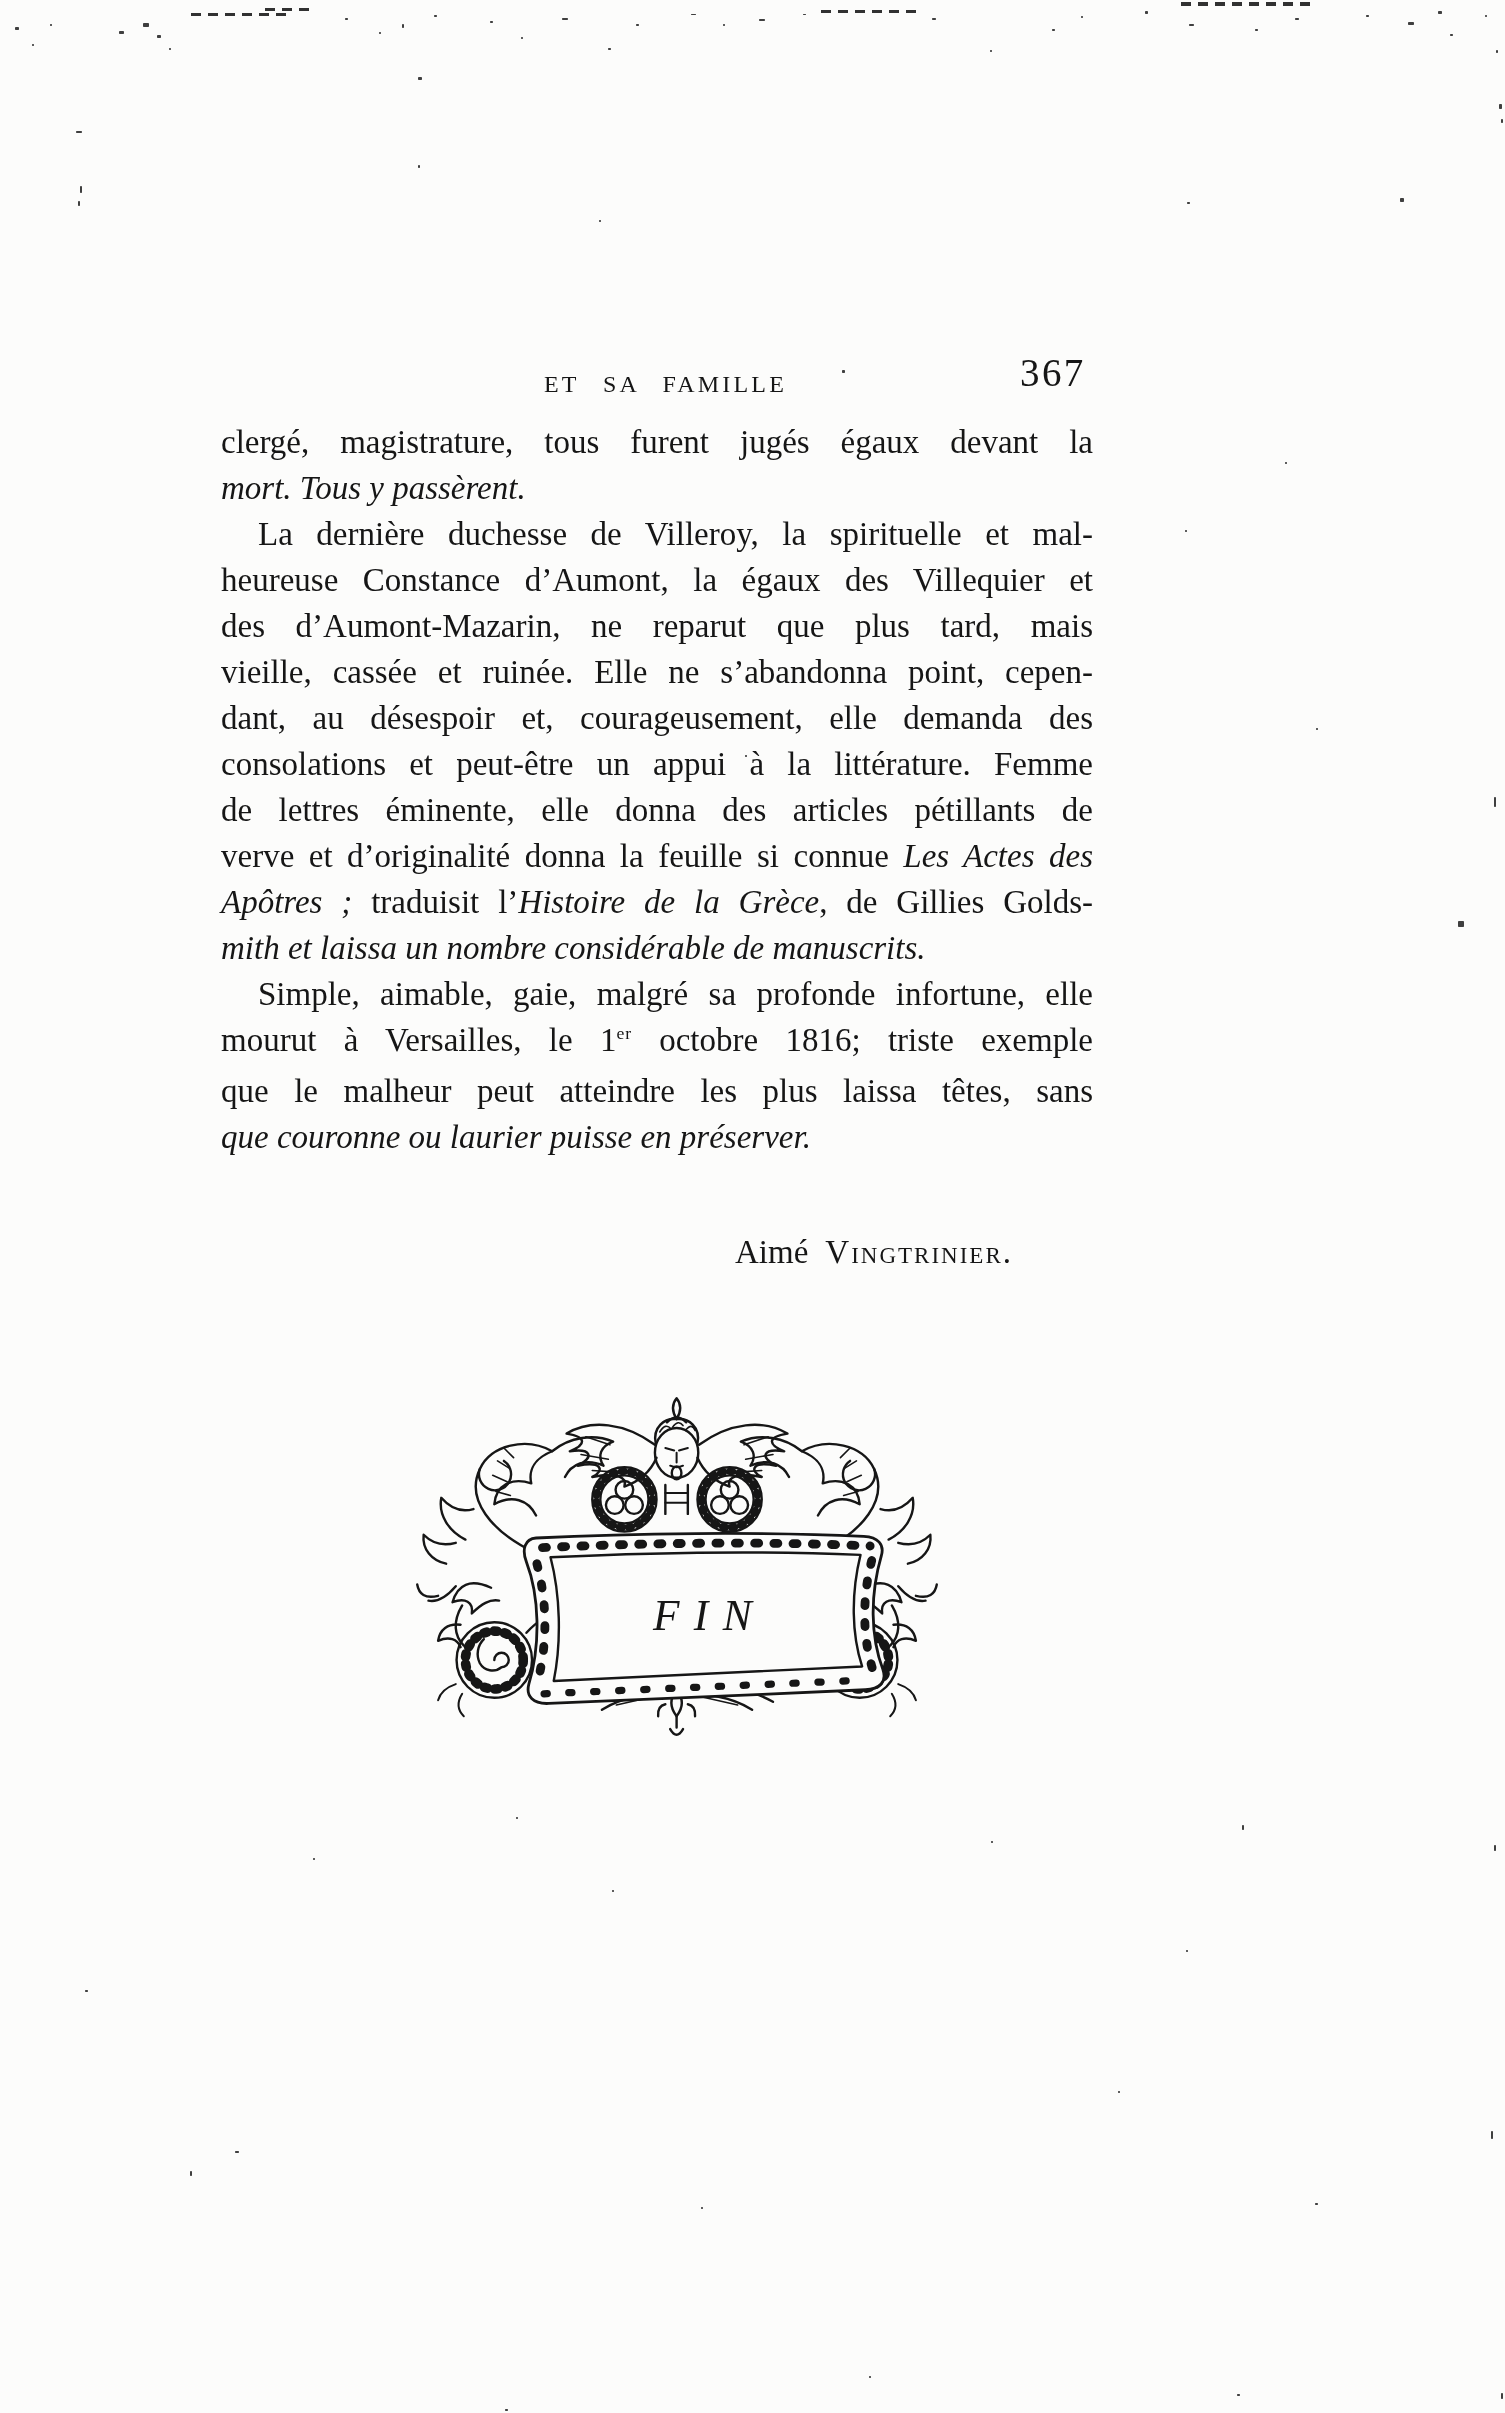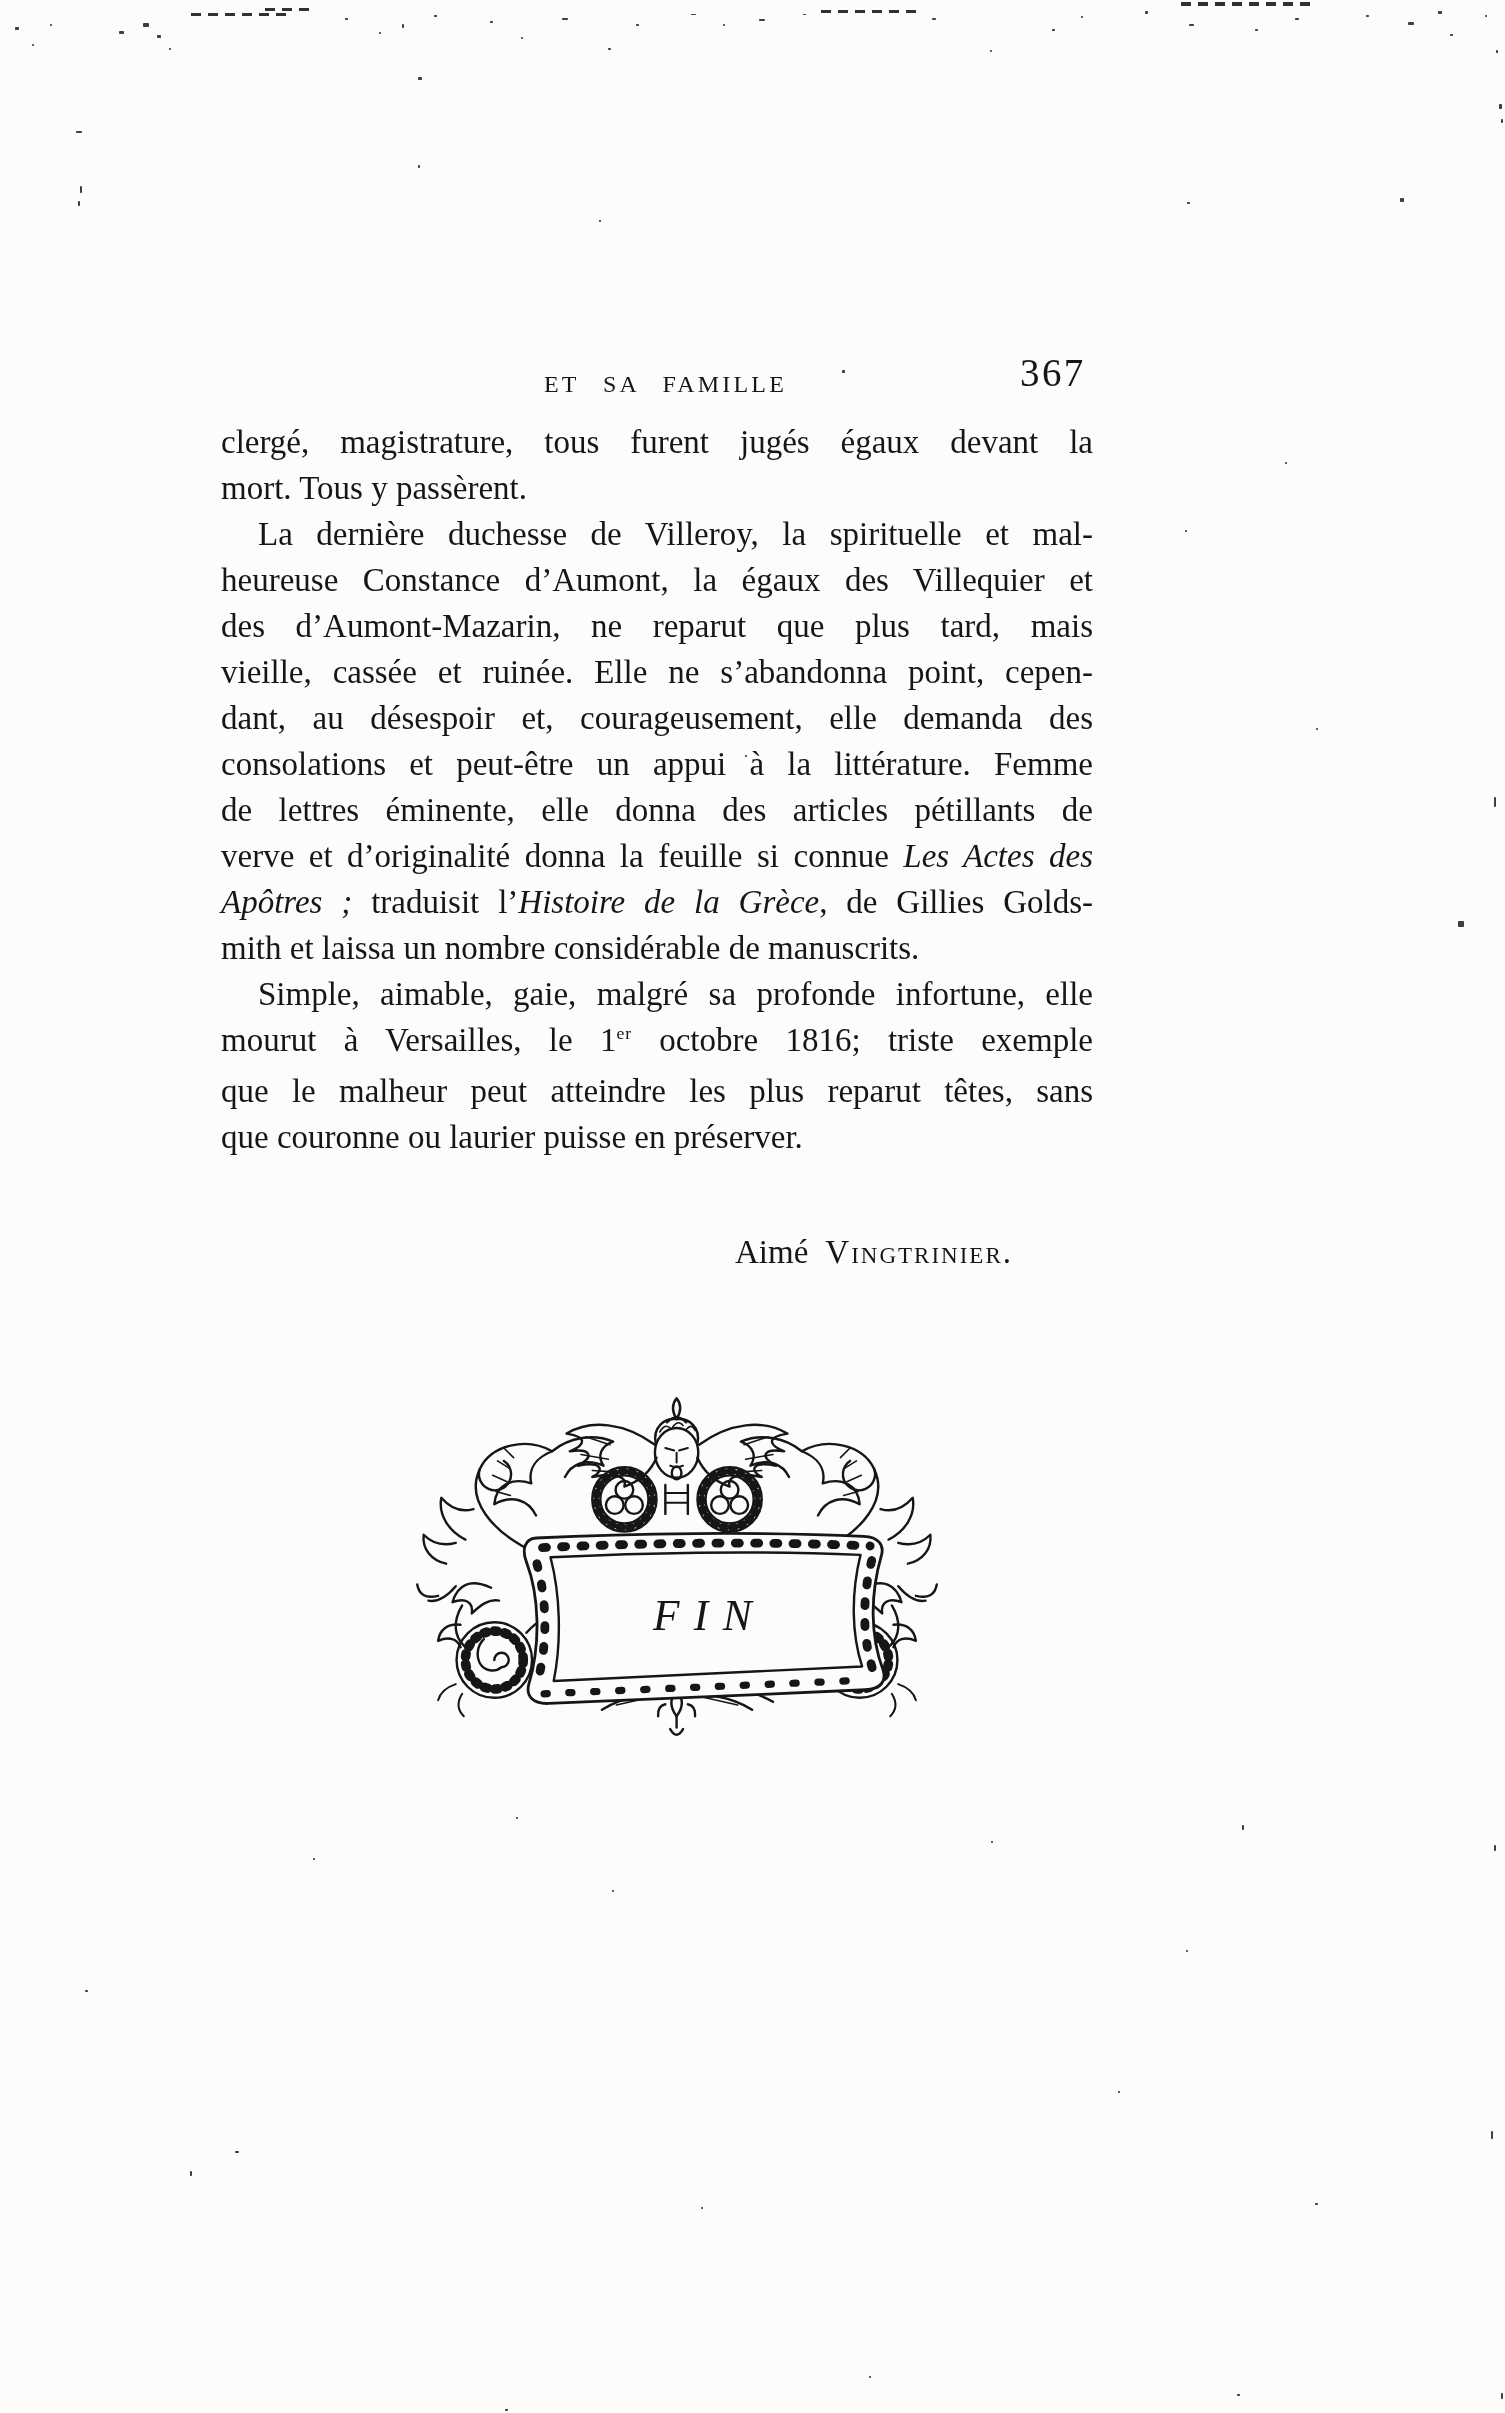--- a/index.html
+++ b/index.html
@@ -13,21 +13,21 @@
   }
   .page-number{
     position:absolute;left:1020px;top:350px;font-size:39px;letter-spacing:2.4px;
   }
   .body-text{
     position:absolute;left:221px;top:419px;width:872px;
     font-size:33px;line-height:46px;
   }
   .line{text-align:justify;text-align-last:justify;}
   .line.ind{text-indent:37px;}
-  .line.nojust{text-align-last:left;}
+  .line.nojust{text-align-last:left;font-style:italic;}
   .it{font-style:italic;}
   .sup{font-size:17.7px;position:relative;top:-12px;letter-spacing:0.8px;}
   .signature{position:absolute;left:735px;top:1234px;font-size:33px;white-space:nowrap;}
   .signature .fn{margin-right:17px;}
   .signature .sc{font-variant:small-caps;letter-spacing:2px;}
   .ornament{position:absolute;left:414px;top:1395px;width:526px;height:347px;}
   .speck{position:absolute;background:#1d1d1d;border-radius:0.8px;opacity:.85;}
   .dashline{
     position:absolute;height:3.2px;opacity:.9;
     background:repeating-linear-gradient(90deg,#1b1b1b 0 10.4px,transparent 10.4px 17px);
@@ -49,21 +49,21 @@
       <div class="line"><span>des d’Aumont-Mazarin, ne reparut que plus tard, mais</span></div>
       <div class="line"><span>vieille, cassée et ruinée. Elle ne s’abandonna point, cepen-</span></div>
       <div class="line"><span>dant, au désespoir et, courageusement, elle demanda des</span></div>
       <div class="line"><span>consolations et peut-être un appui à la littérature. Femme</span></div>
       <div class="line"><span>de lettres éminente, elle donna des articles pétillants de</span></div>
       <div class="line"><span>verve et d’originalité donna la feuille si connue </span><span class="it">Les Actes des</span></div>
       <div class="line"><span class="it">Apôtres ;</span><span> traduisit l’</span><span class="it">Histoire de la Grèce</span><span>, de Gillies Golds-</span></div>
       <div class="line nojust"><span>mith et laissa un nombre considérable de manuscrits.</span></div>
       <div class="line ind"><span>Simple, aimable, gaie, malgré sa profonde infortune, elle</span></div>
       <div class="line"><span>mourut à Versailles, le 1</span><span class="sup">er</span><span> octobre 1816; triste exemple</span></div>
-      <div class="line"><span>que le malheur peut atteindre les plus reparut têtes, sans</span></div>
+      <div class="line"><span>que le malheur peut atteindre les plus laissa têtes, sans</span></div>
       <div class="line nojust"><span>que couronne ou laurier puisse en préserver.</span></div>
     </div>
 
   <div class="signature">
     <span class="fn">Aimé</span><span class="sc">Vingtrinier.</span>
   </div>
 
   <div class="ornament">
     <svg viewBox="0 0 655 432" width="526" height="347">
       <g stroke="#161616" fill="none" stroke-width="3" stroke-linecap="round" stroke-linejoin="round">

